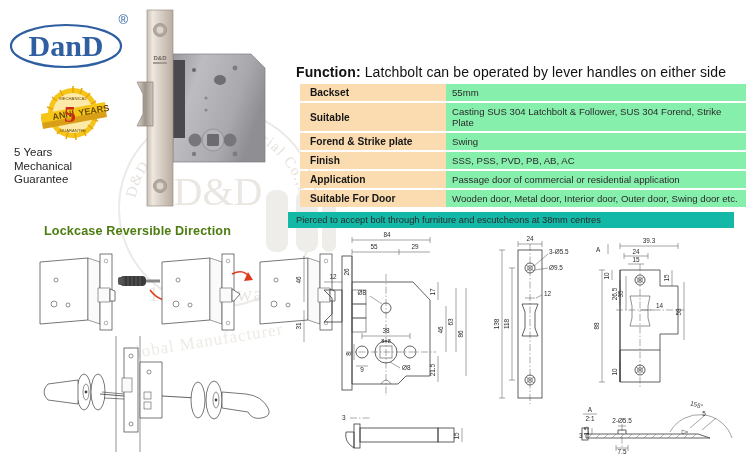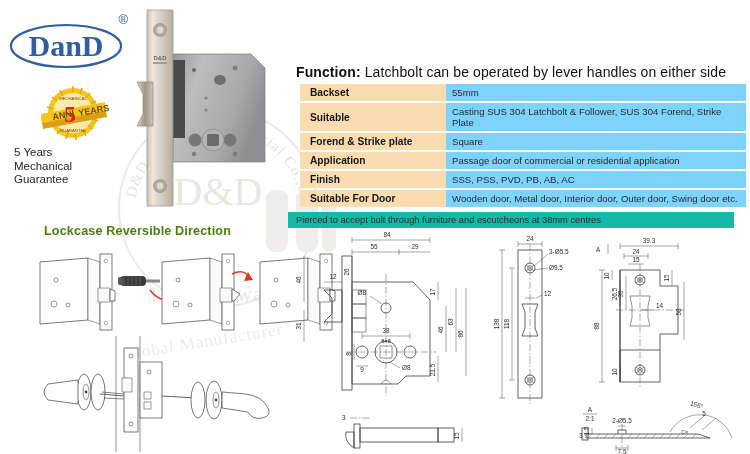--- a/index.html
+++ b/index.html
@@ -39,21 +39,21 @@
 
   
   .func{position:absolute;left:296px;top:64px;width:450px;font-size:14px;z-index:3;
         color:#111;letter-spacing:.1px;}
   .func b{font-weight:bold;}
   table.spec{position:absolute;left:300px;top:82px;width:446px;border-collapse:separate;
              border-spacing:0 2px;z-index:3;}
   table.spec td{padding:3px 6px;font-size:9.6px;vertical-align:middle;}
   table.spec td.k{width:130px;background:#fadcb0;font-weight:bold;font-size:10.2px;
                   padding-left:10px;color:#161616;}
-  table.spec td.v{background:#7dd3fc;color:#2a2a2a;}
+  table.spec td.v{background:#86efac;color:#2a2a2a;}
   .note{position:absolute;left:288px;top:212px;width:446px;background:#14b8a6;
         font-size:9.3px;padding:3px 6px 3px 8px;box-sizing:border-box;z-index:3;color:#2a2a2a;}
 
   
   .sect{position:absolute;left:44px;top:224px;font-size:12.6px;font-weight:bold;z-index:3;
         color:#4d7c0f;letter-spacing:.15px;}
 
   
   .dwg{position:absolute;z-index:3;}
   svg{overflow:visible;}
@@ -194,29 +194,29 @@
       <tr>
     <td class="k">Backset</td>
     <td class="v">55mm</td>
   </tr>
   <tr>
     <td class="k">Suitable</td>
     <td class="v">Casting SUS 304 Latchbolt &amp; Follower,  SUS 304 Forend, Strike Plate</td>
   </tr>
   <tr>
     <td class="k">Forend &amp; Strike plate</td>
-    <td class="v">Square</td>
+    <td class="v">Swing</td>
+  </tr>
+  <tr>
+    <td class="k">Finish</td>
+    <td class="v">SSS, PSS, PVD, PB, AB, AC</td>
   </tr>
   <tr>
     <td class="k">Application</td>
     <td class="v">Passage door of commercial or residential application</td>
-  </tr>
-  <tr>
-    <td class="k">Finish</td>
-    <td class="v">SSS, PSS, PVD, PB, AB, AC</td>
   </tr>
   <tr>
     <td class="k">Suitable For Door</td>
     <td class="v">Wooden door, Metal door,  Interior door, Outer door, Swing door etc.</td>
   </tr>
 </tbody>
   </table>
 <div class="note">Pierced to accept bolt through furniture and escutcheons at 38mm centres</div>
 
 <div class="sect">Lockcase Reversible Direction</div>

